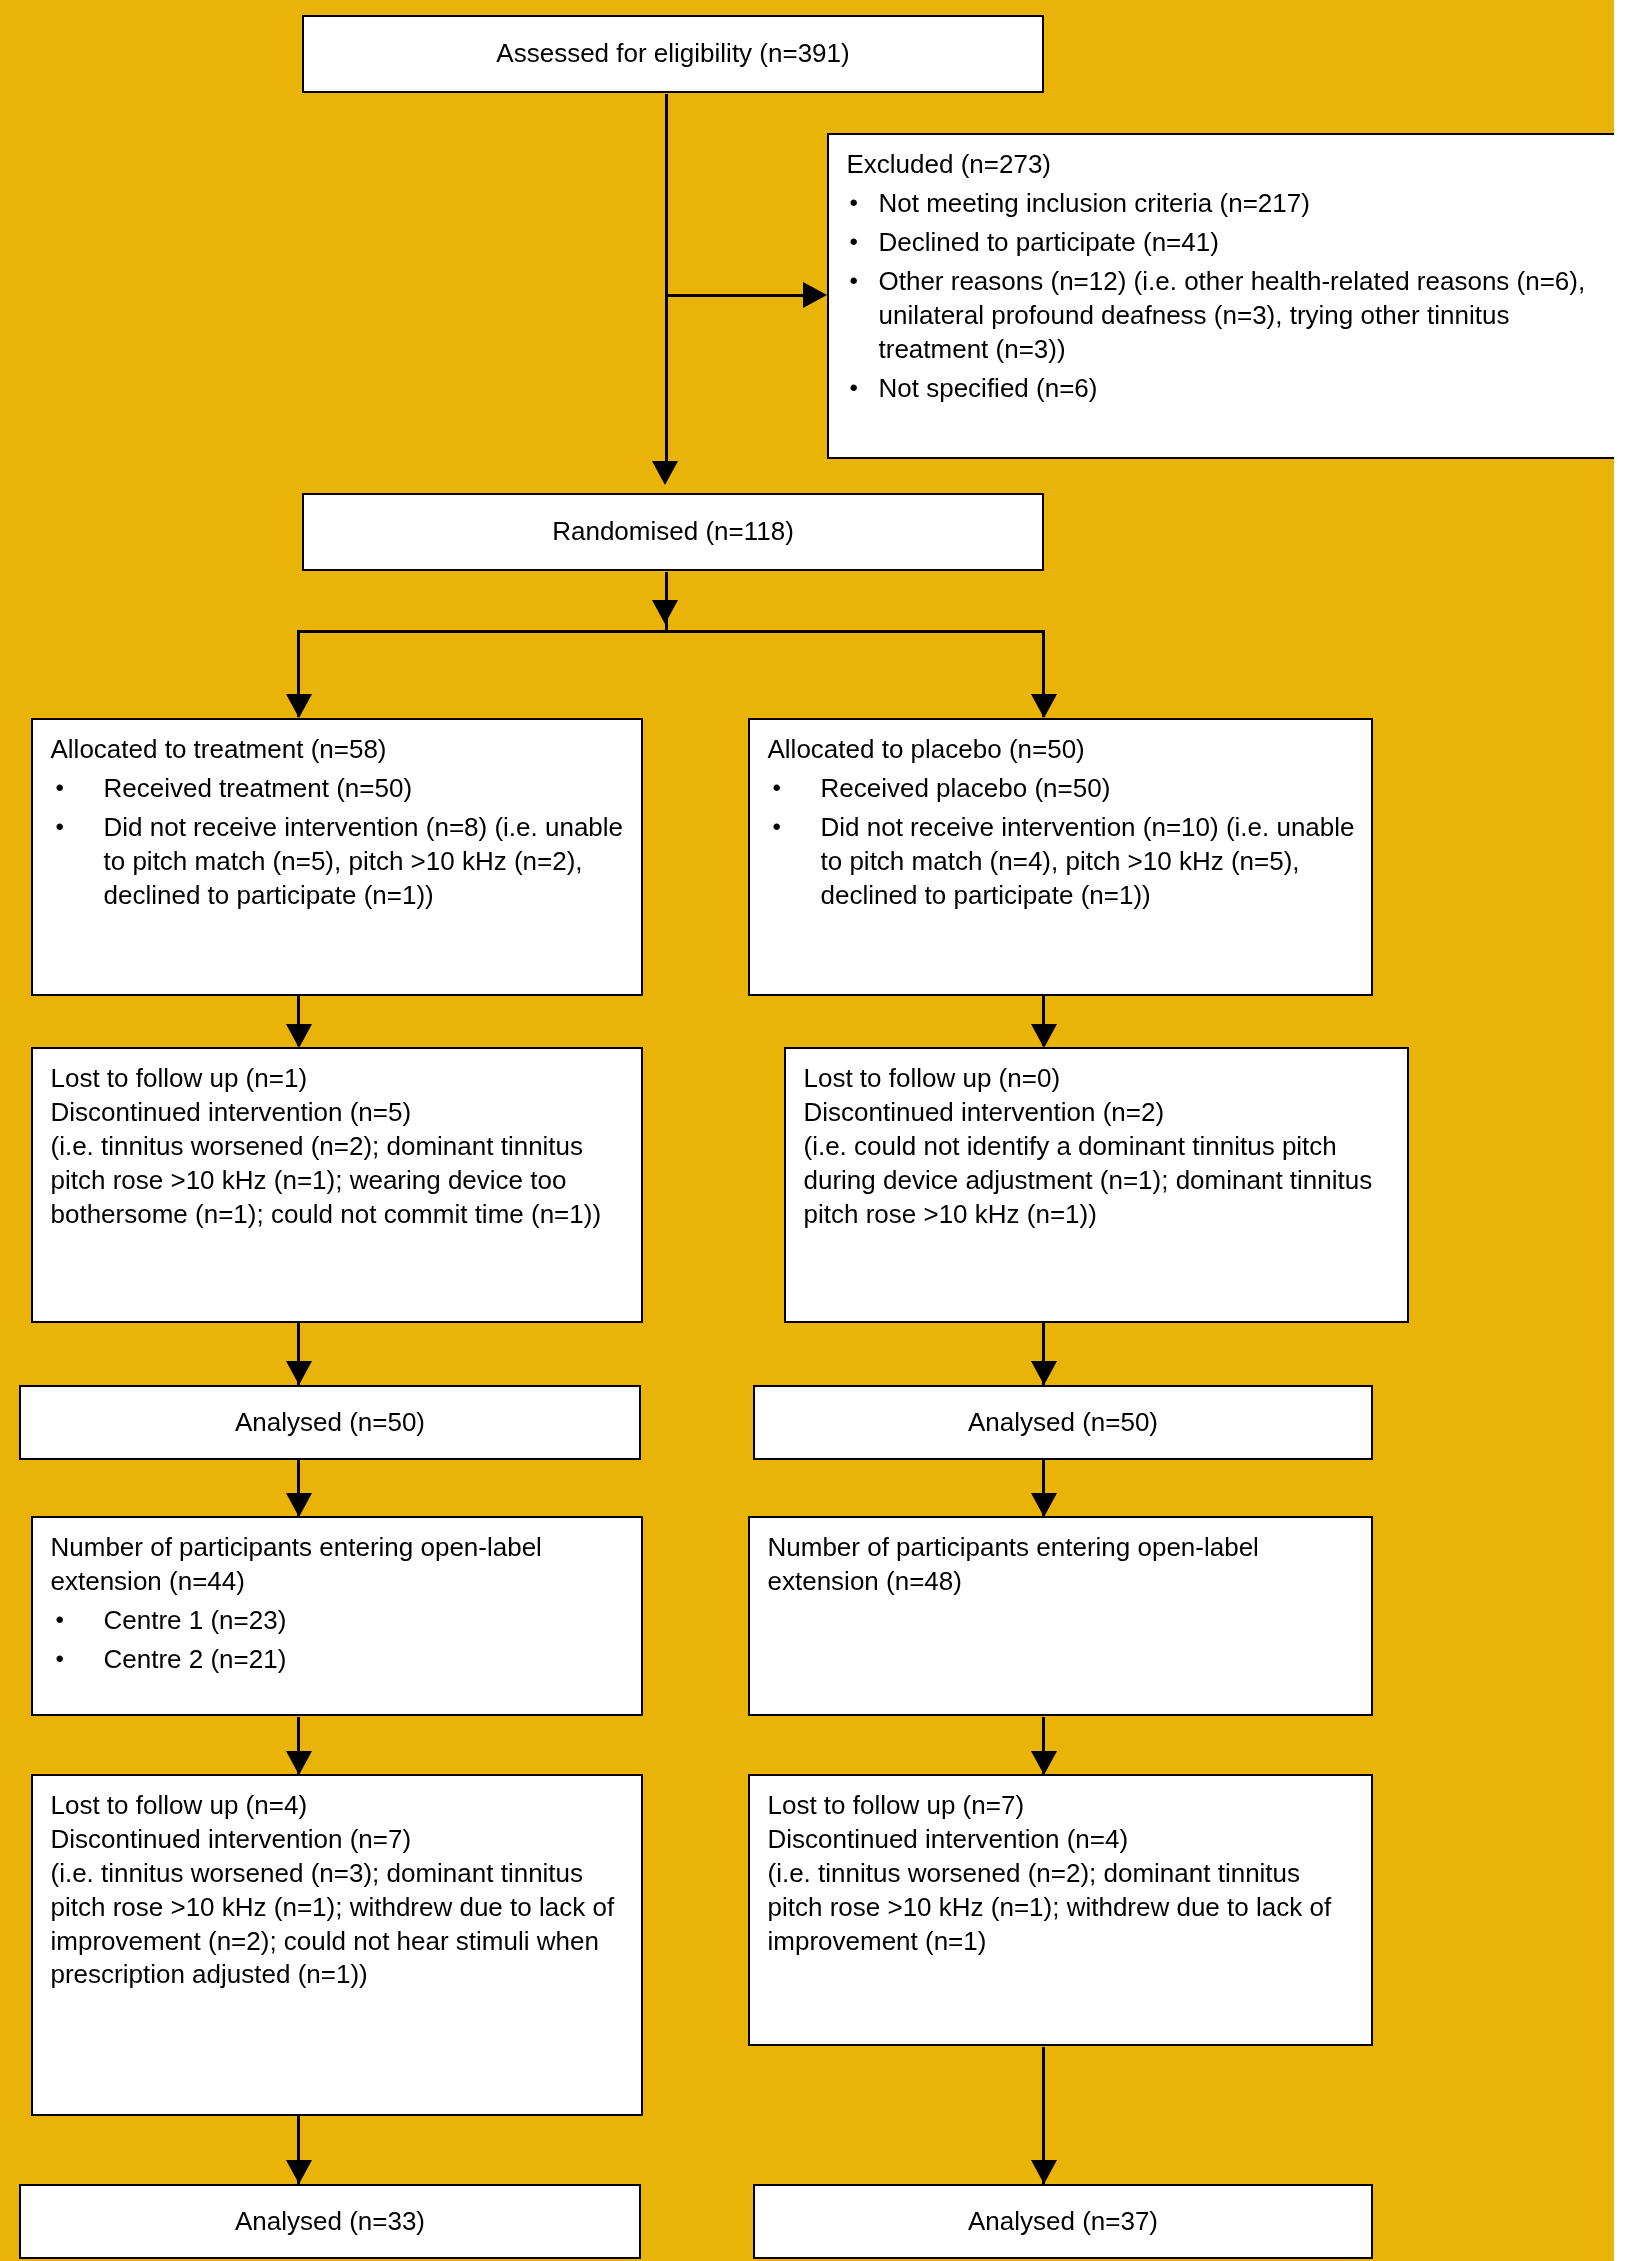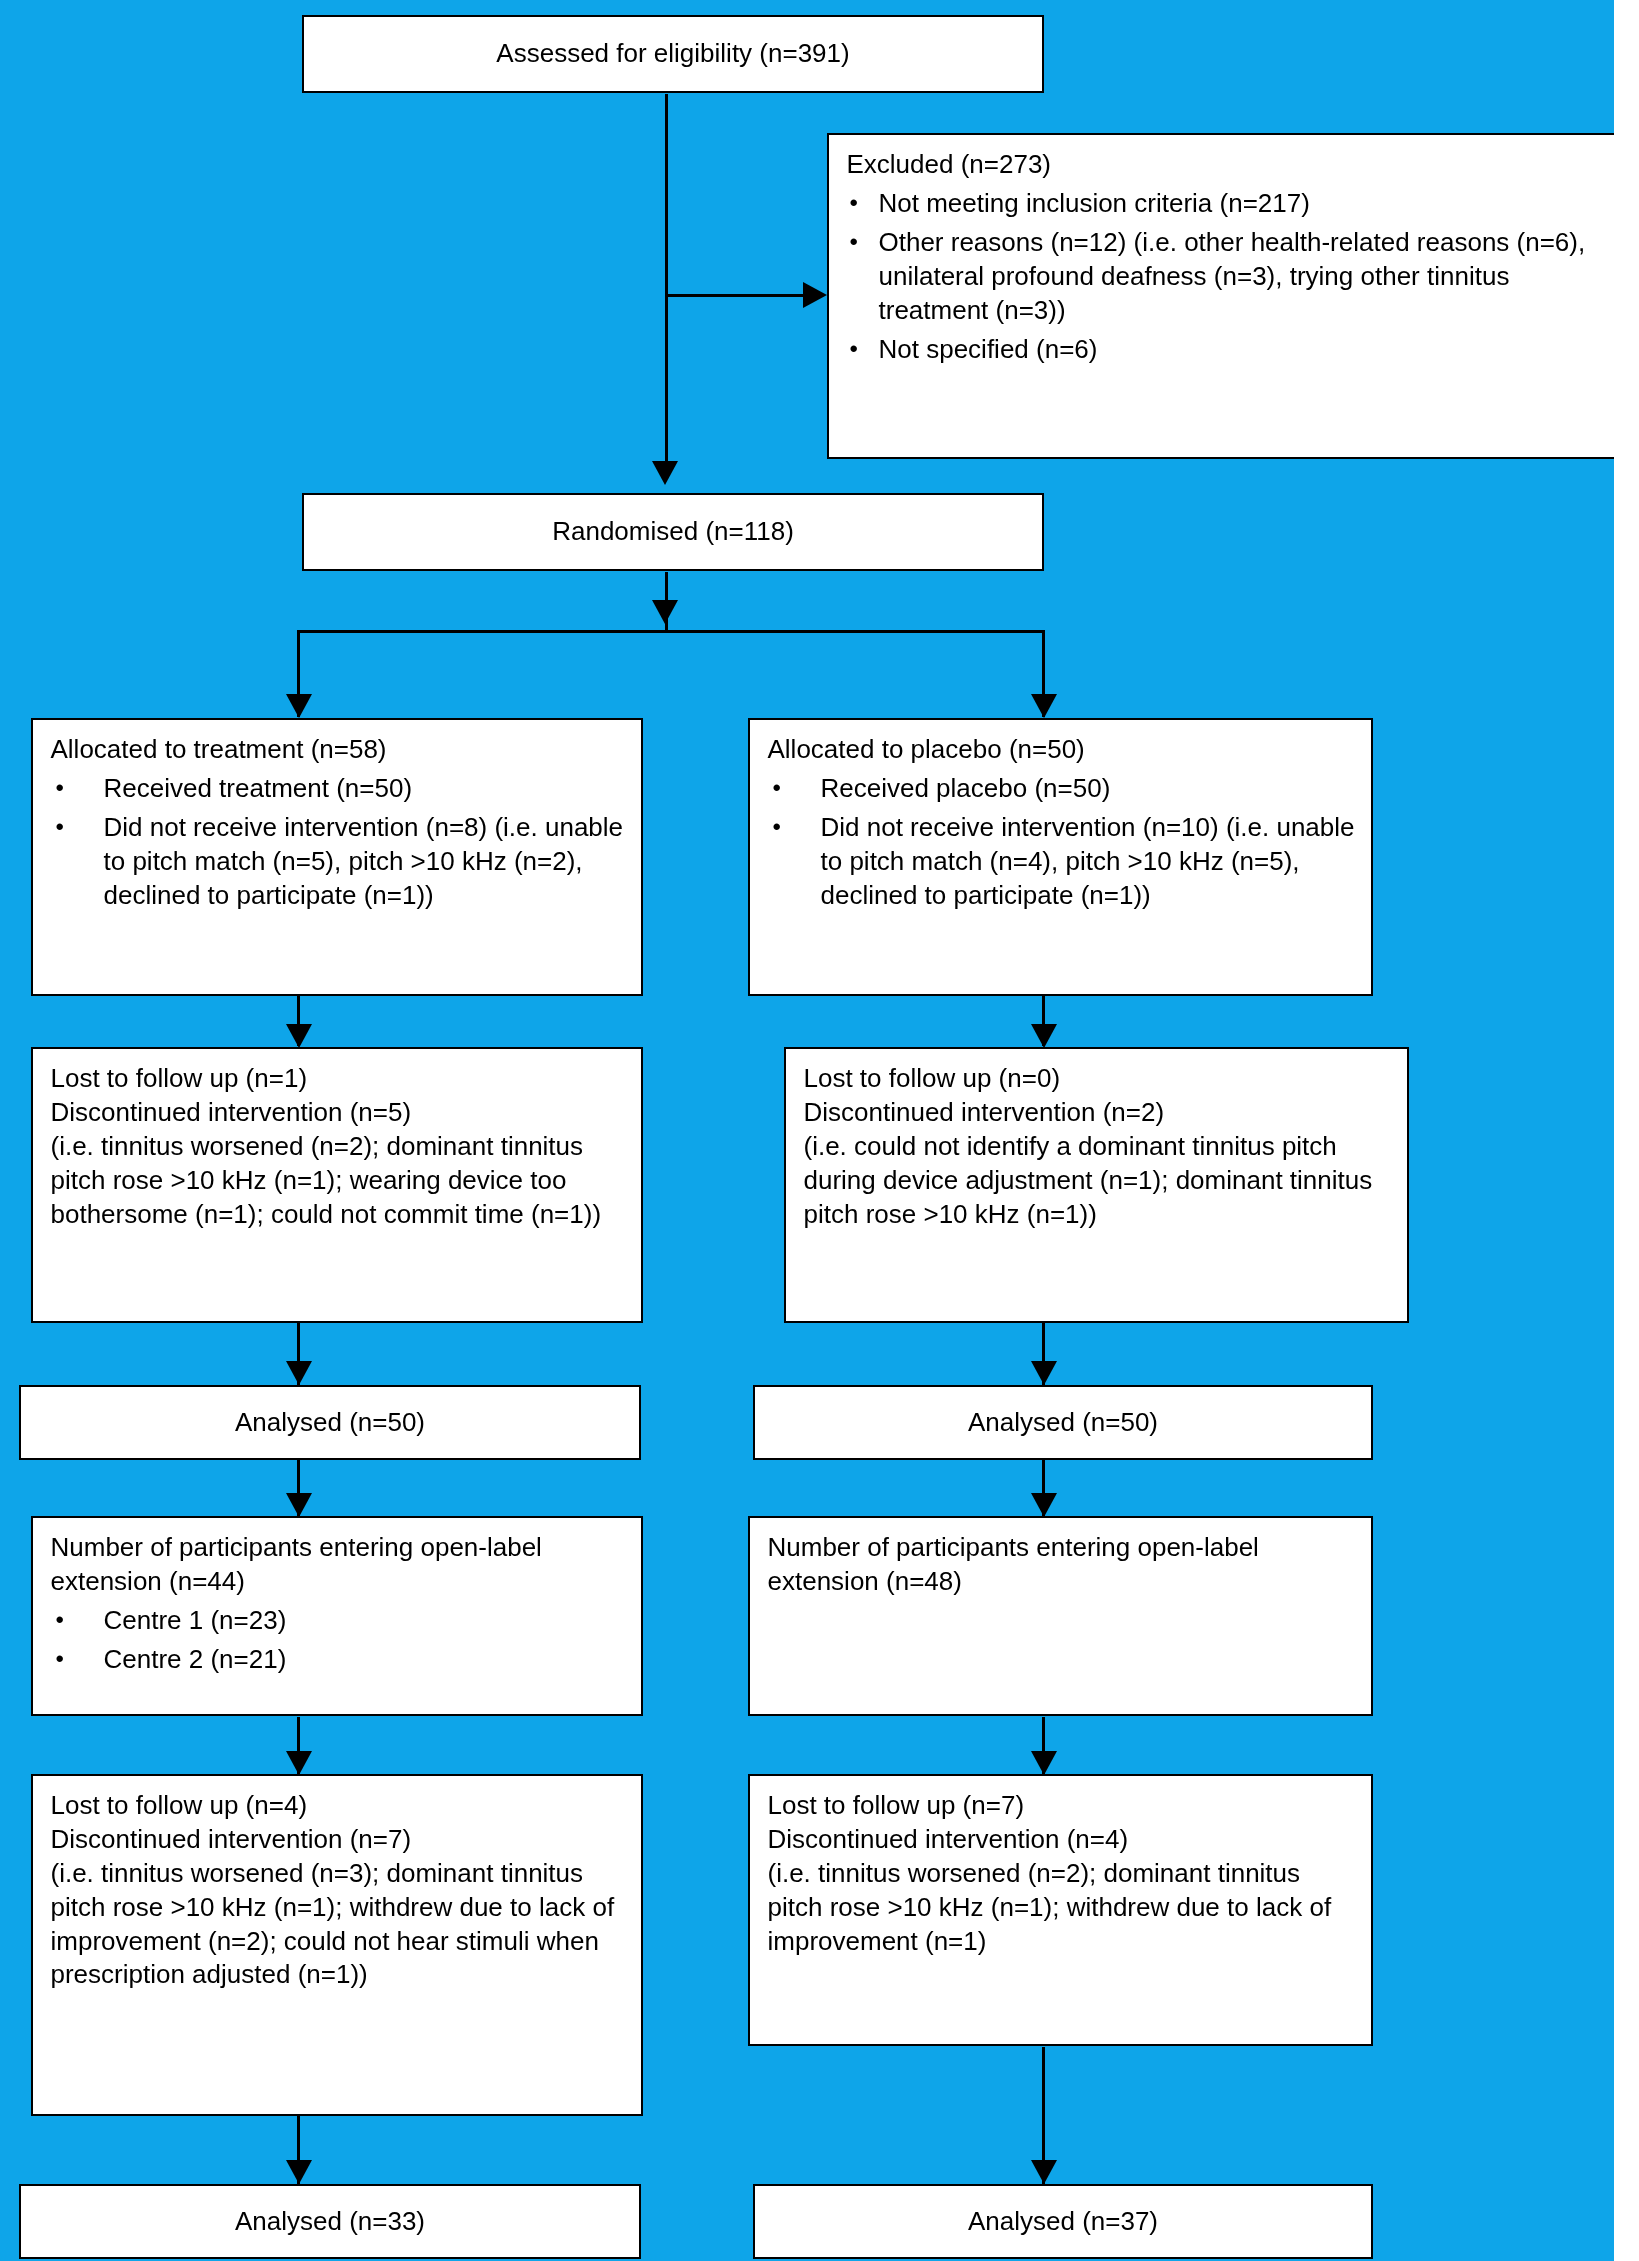--- a/index.html
+++ b/index.html
@@ -4,21 +4,21 @@
 <style>
   html,body{margin:0;padding:0;background:#ffffff;}
   body{
     font-family:"Liberation Sans", sans-serif;
     color:#000000;
   }
   #canvas{
     position:relative;
     width:1614px;
     height:2261px;
-    background:#0ea5e9;
+    background:#eab308;
     overflow:hidden;
   }
   
   .box{
     position:absolute;
     box-sizing:border-box;
     border:2.6px solid #000000;
     background:#ffffff;
     padding:13.4px 15.4px 13.4px 17.5px;
   }
@@ -102,20 +102,21 @@
   <div class="vline" style="left:665px; top:94px; height:368px;"></div>
   <div class="arrow-down" style="left:652px; top:461px;"></div>
 
   <div class="hline" style="left:665px; top:294px; width:139px;"></div>
   <div class="arrow-right" style="left:803px; top:282px;"></div>
 
   <div class="box" style="left:827px; top:133px; width:794px; height:326px;">
     <div class="box-title">Excluded (n=273)</div>
     <ul class="bullets tight">
       <li>Not meeting inclusion criteria (n=217)</li>
+      <li>Declined to participate (n=41)</li>
       <li>Other reasons (n=12) (i.e. other health-related reasons (n=6), unilateral profound deafness (n=3), trying other tinnitus treatment (n=3))</li>
       <li>Not specified (n=6)</li>
     </ul>
   </div>
 
   <div class="box center" style="left:302px; top:493px; width:742px; height:78px;">
     <div class="box-title">Randomised (n=118)</div>
   </div>
 
   <div class="vline" style="left:665px; top:572px; height:60px;"></div>

